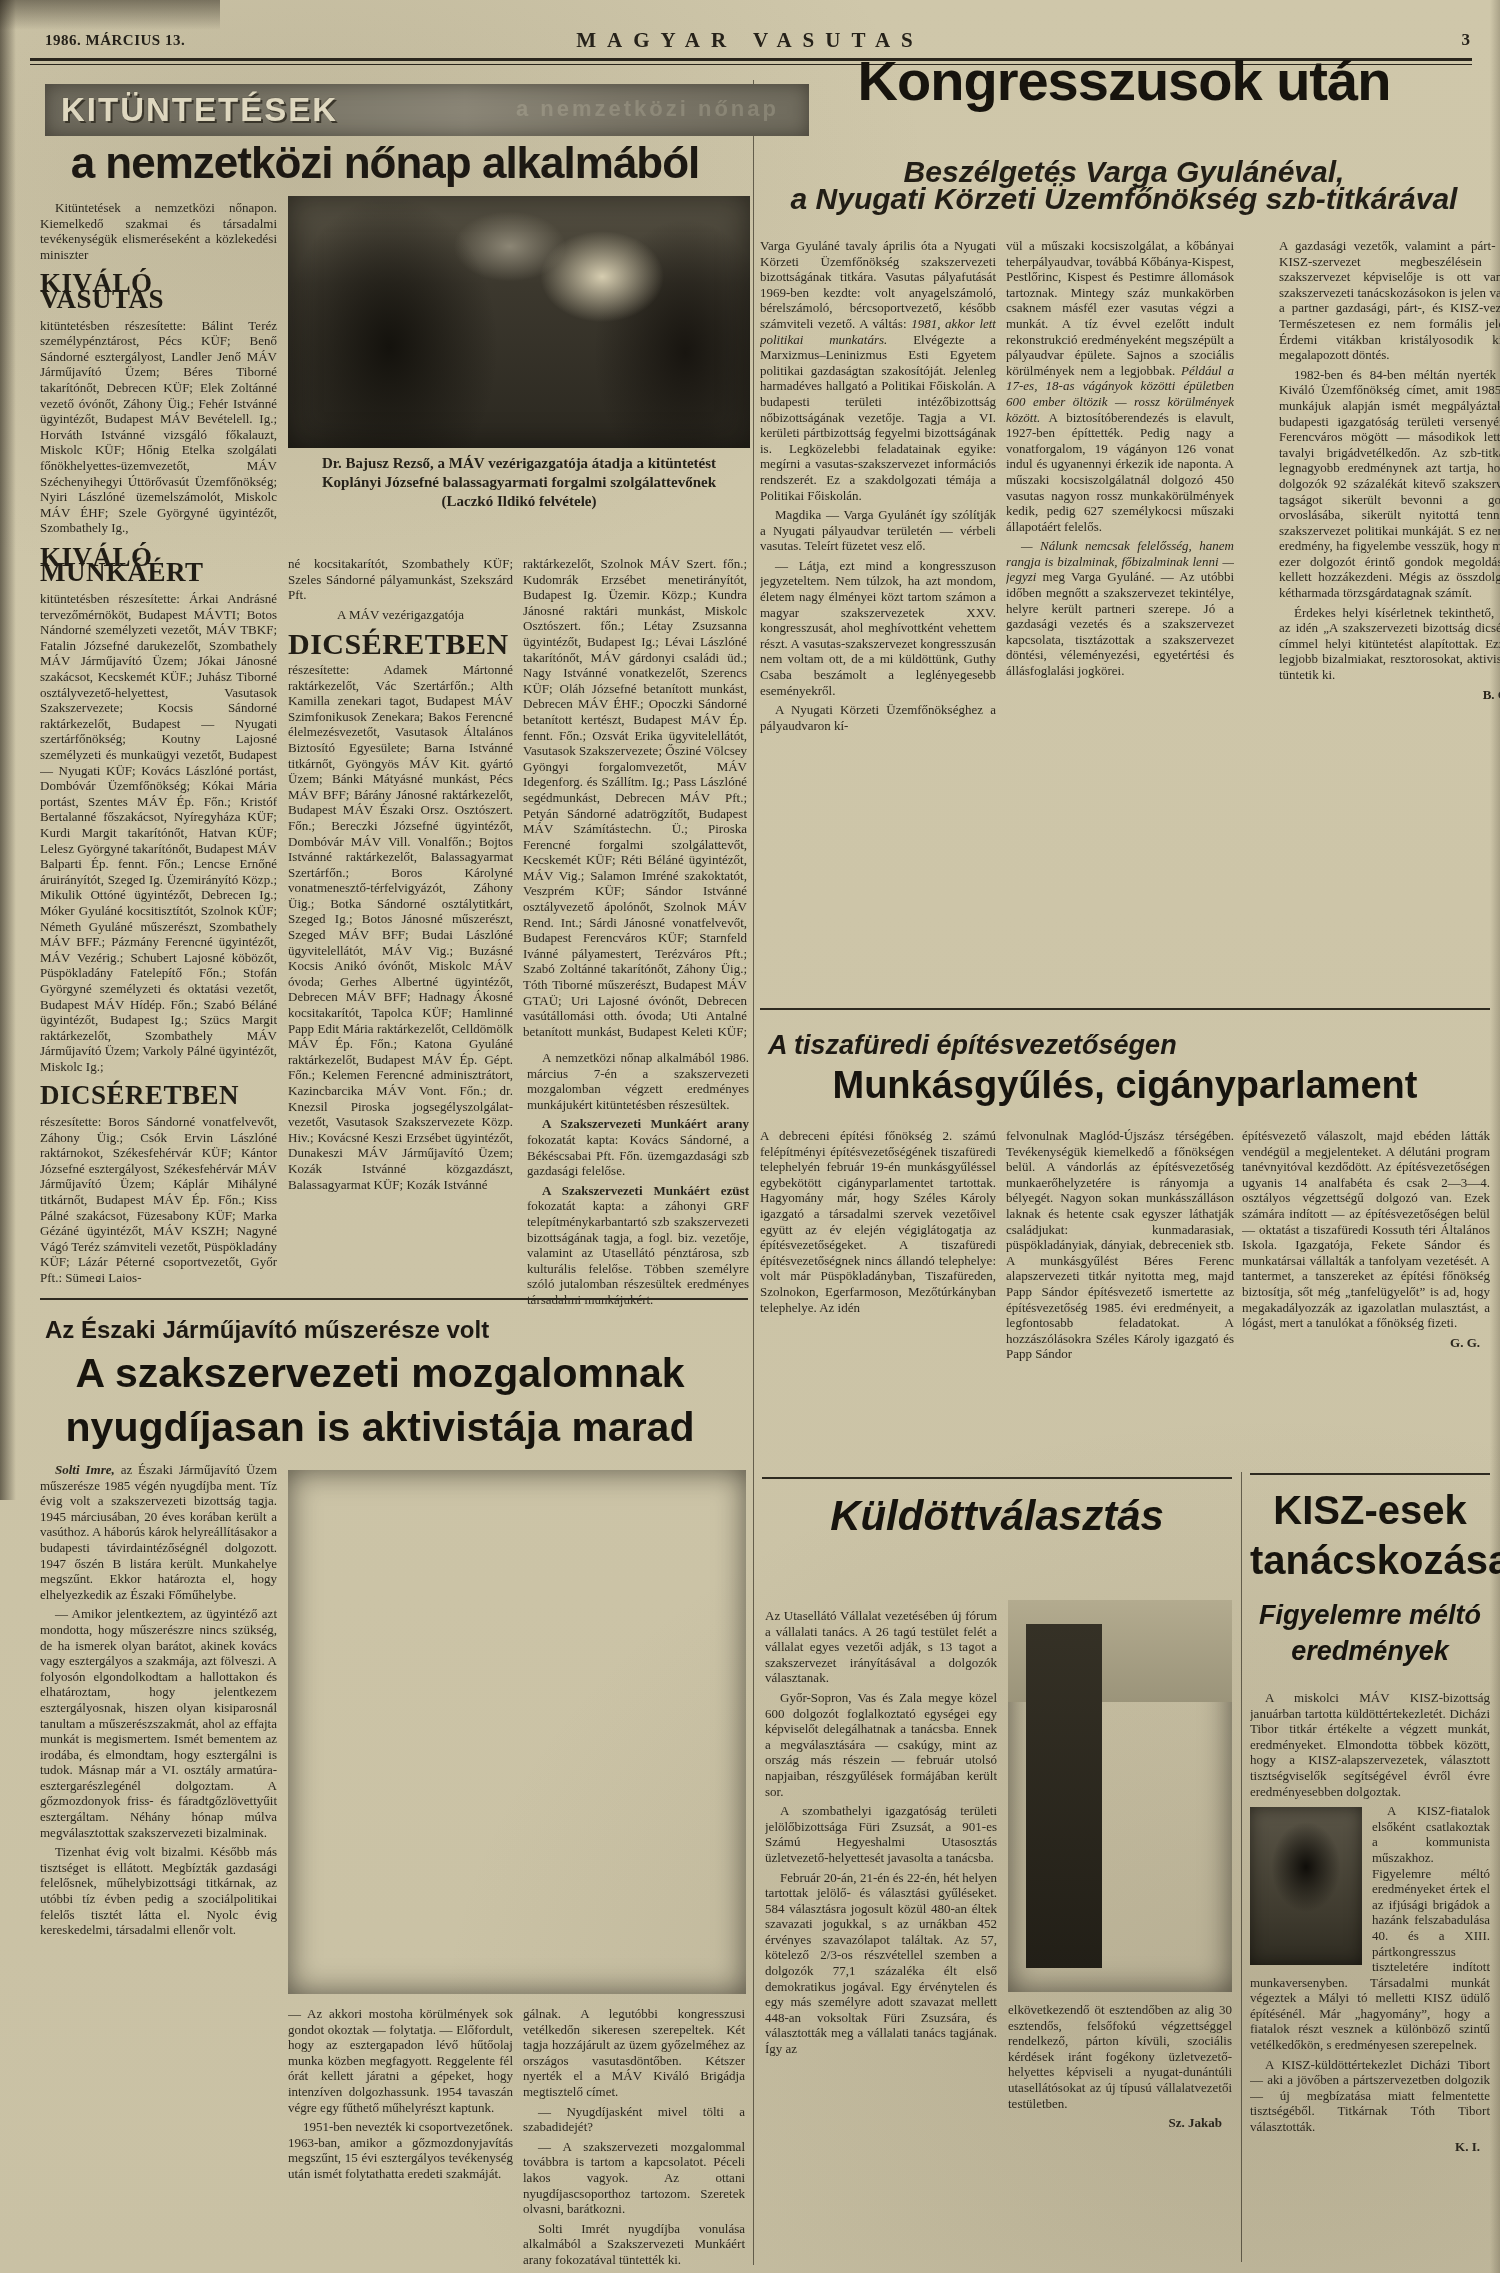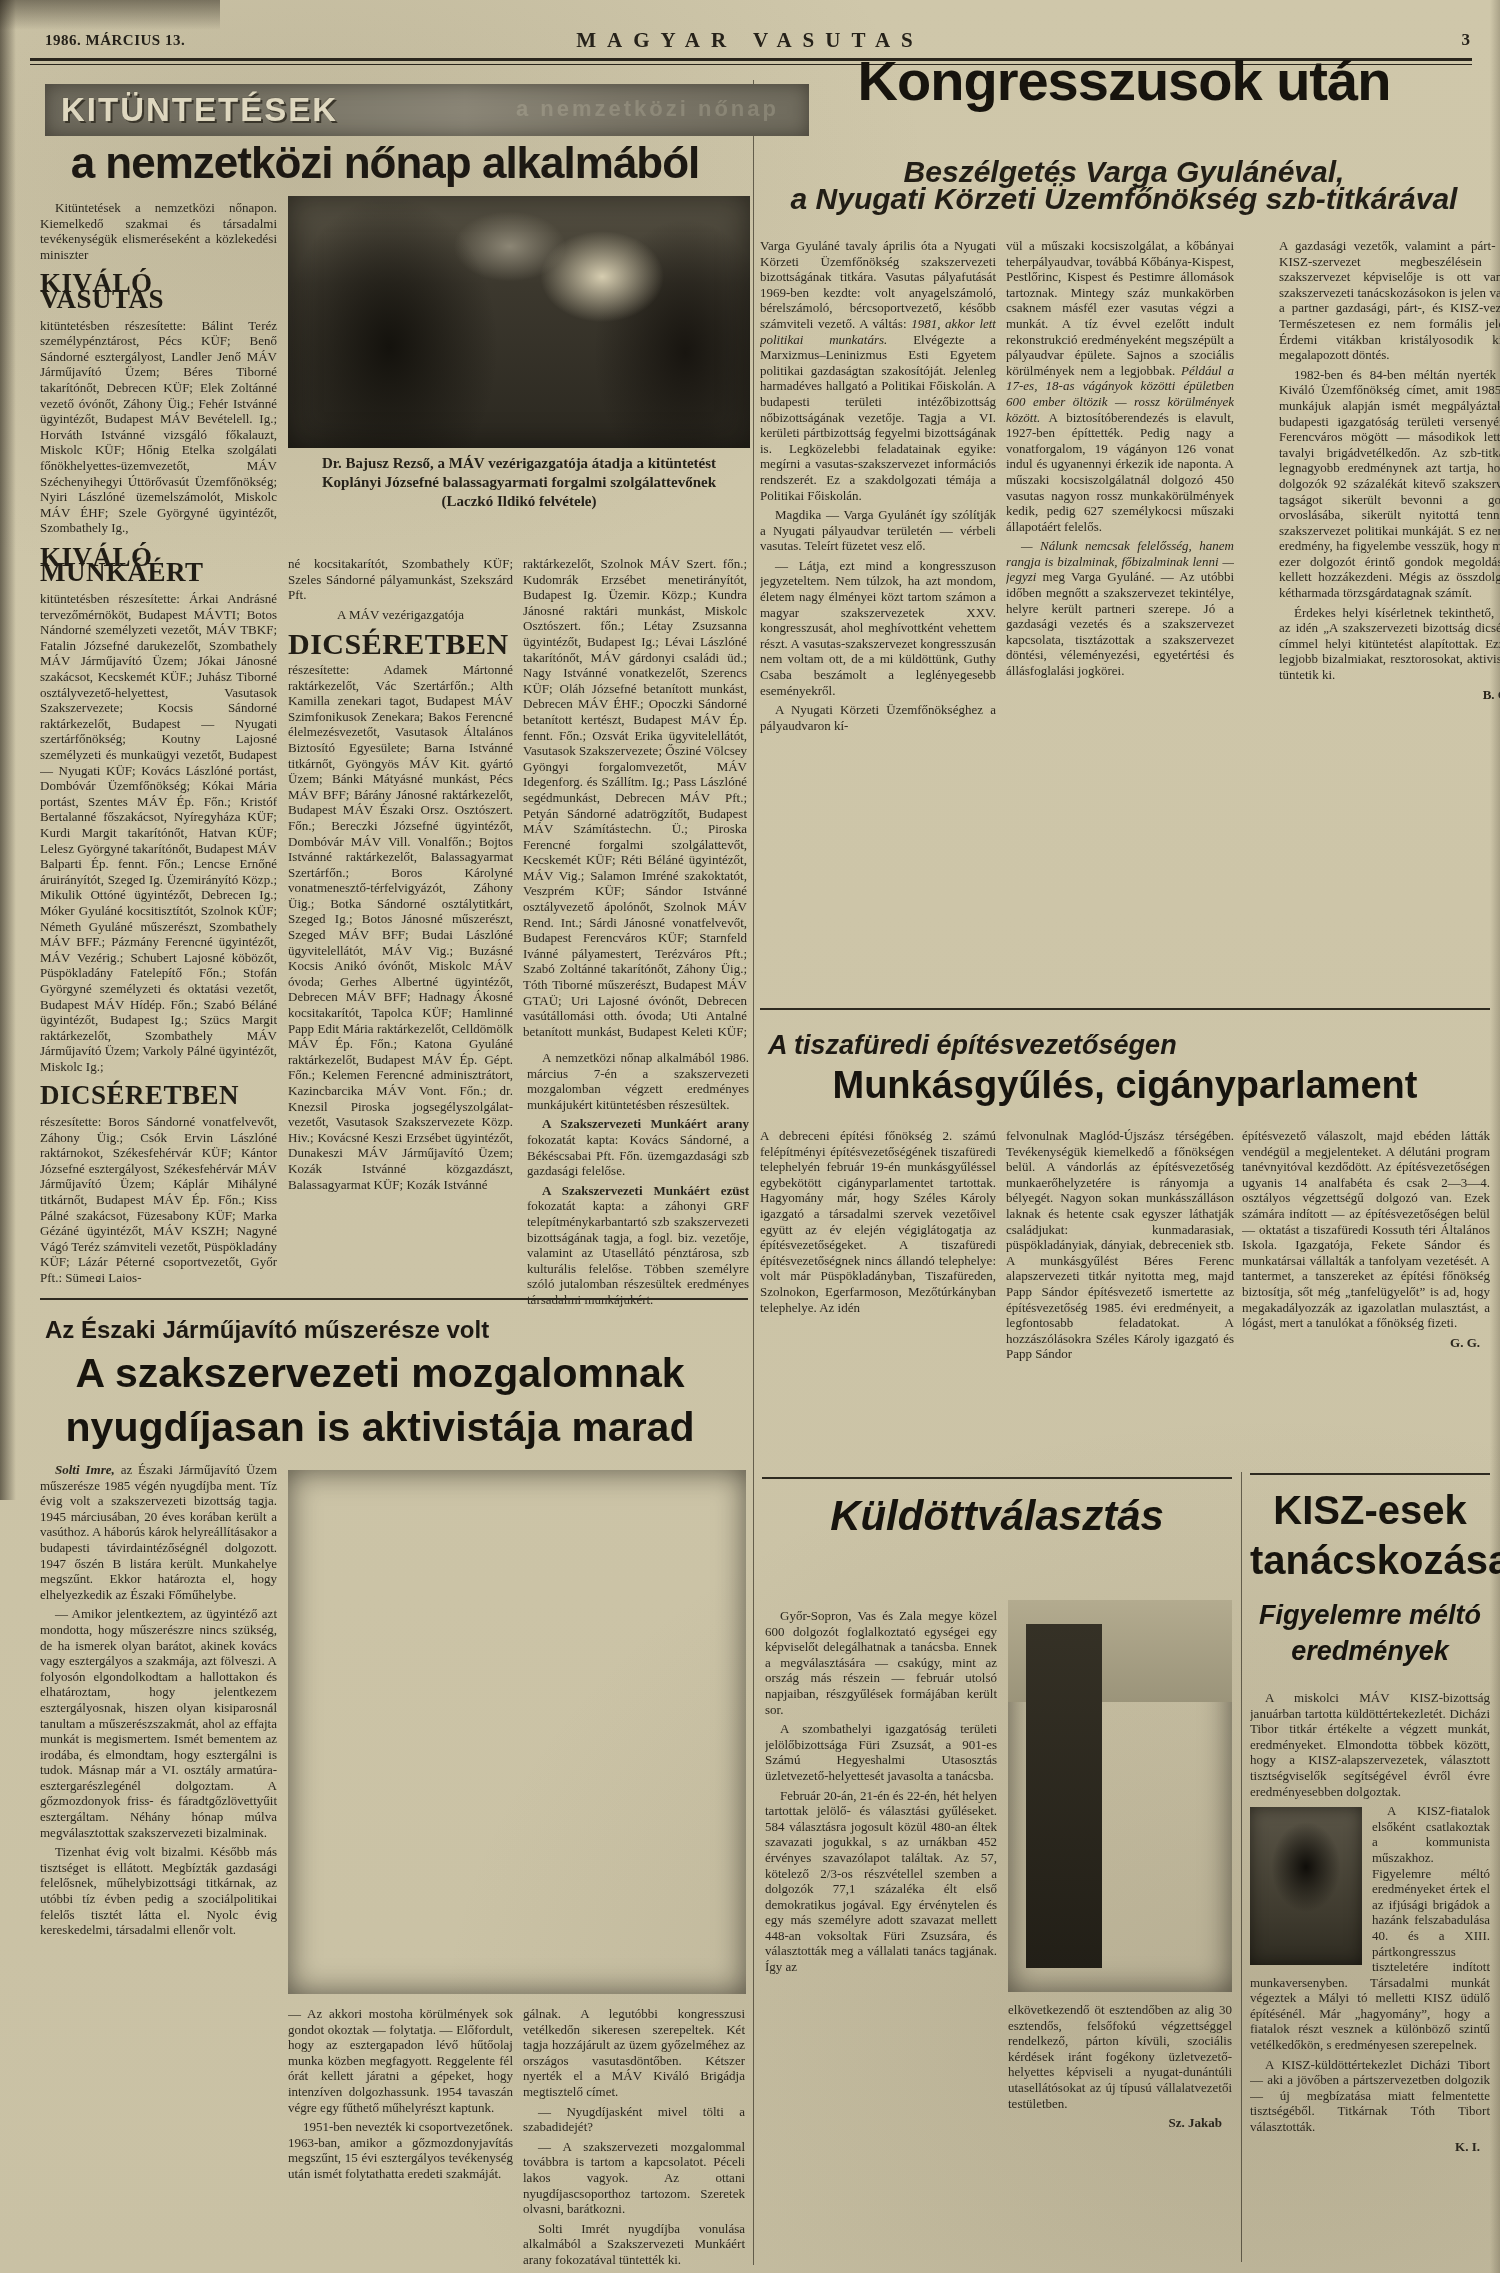--- a/index.html
+++ b/index.html
@@ -210,20 +210,21 @@
     <p>— Nyugdíjasként mivel tölti a szabadidejét?</p>
     <p>— A szakszervezeti mozgalommal továbbra is tartom a kapcsolatot. Péceli lakos vagyok. Az ottani nyugdíjascsoporthoz tartozom. Szeretek olvasni, barátkozni.</p>
     <p>Solti Imrét nyugdíjba vonulása alkalmából a Szakszervezeti Munkáért arany fokozatával tüntették ki.</p>
 
   </div>
 
   <div class="abs hrule" style="left:762px;top:1477px;width:470px;"></div>
   <div class="abs h2" style="left:762px;top:1492px;width:470px;font-size:42px;font-style:italic;">Küldöttválasztás</div>
 
   <div class="abs col" style="left:765px;top:1608px;width:232px;height:660px;">
+    <p class="noind">Az Utasellátó Vállalat vezetésében új fórum a vállalati tanács. A 26 tagú testület felét a vállalat egyes vezetői adják, s 13 tagot a szakszervezet irányításával a dolgozók választanak.</p>
     <p>Győr-Sopron, Vas és Zala megye közel 600 dolgozót foglalkoztató egységei egy képviselőt delegálhatnak a tanácsba. Ennek a megválasztására — csakúgy, mint az ország más részein — február utolsó napjaiban, részgyűlések formájában került sor.</p>
     <p>A szombathelyi igazgatóság területi jelölőbizottsága Füri Zsuzsát, a 901-es Számú Hegyeshalmi Utasosztás üzletvezető-helyettesét javasolta a tanácsba.</p>
     <p>Február 20-án, 21-én és 22-én, hét helyen tartottak jelölő- és választási gyűléseket. 584 választásra jogosult közül 480-an éltek szavazati jogukkal, s az urnákban 452 érvényes szavazólapot találtak. Az 57, kötelező 2/3-os részvétellel szemben a dolgozók 77,1 százaléka élt első demokratikus jogával. Egy érvénytelen és egy más személyre adott szavazat mellett 448-an voksoltak Füri Zsuzsára, és választották meg a vállalati tanács tagjának. Így az</p>
   </div>
 
   <div class="abs photo photo3">
     <div class="sky"></div>
     <div class="tower"></div>
   </div>
 

